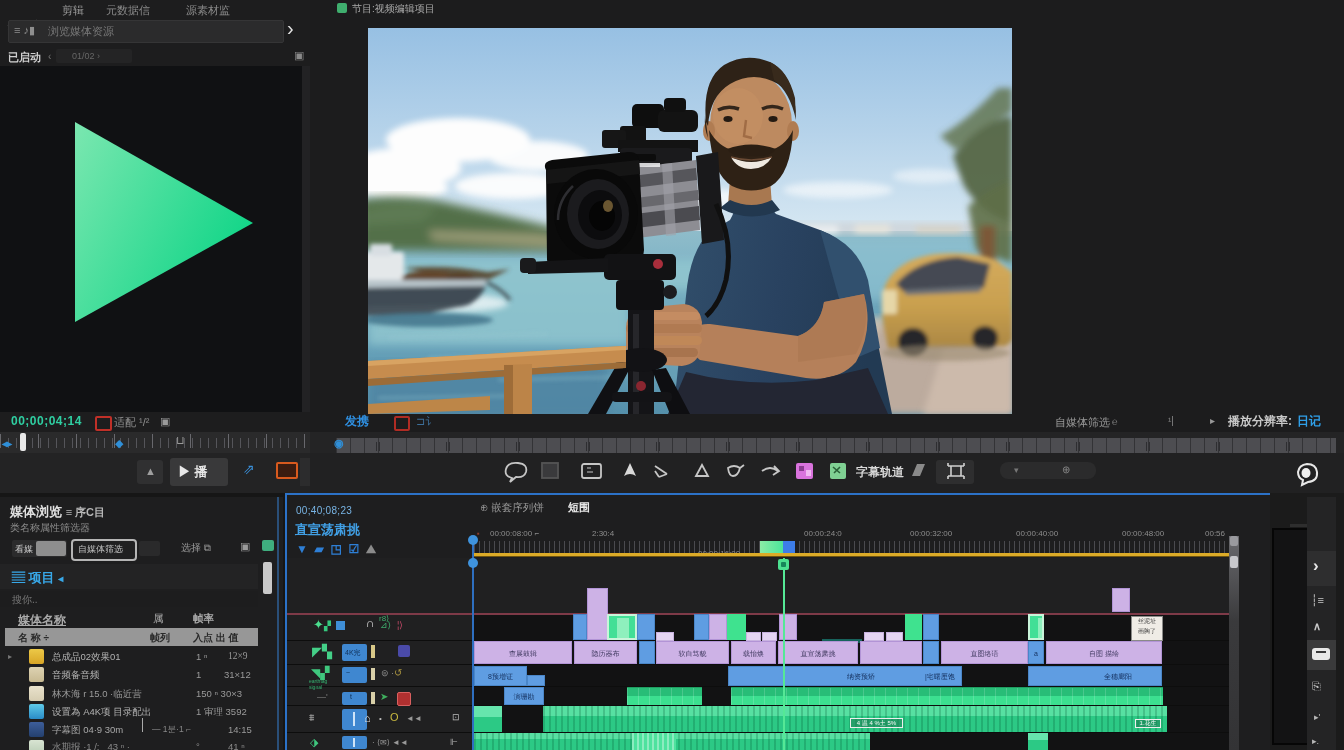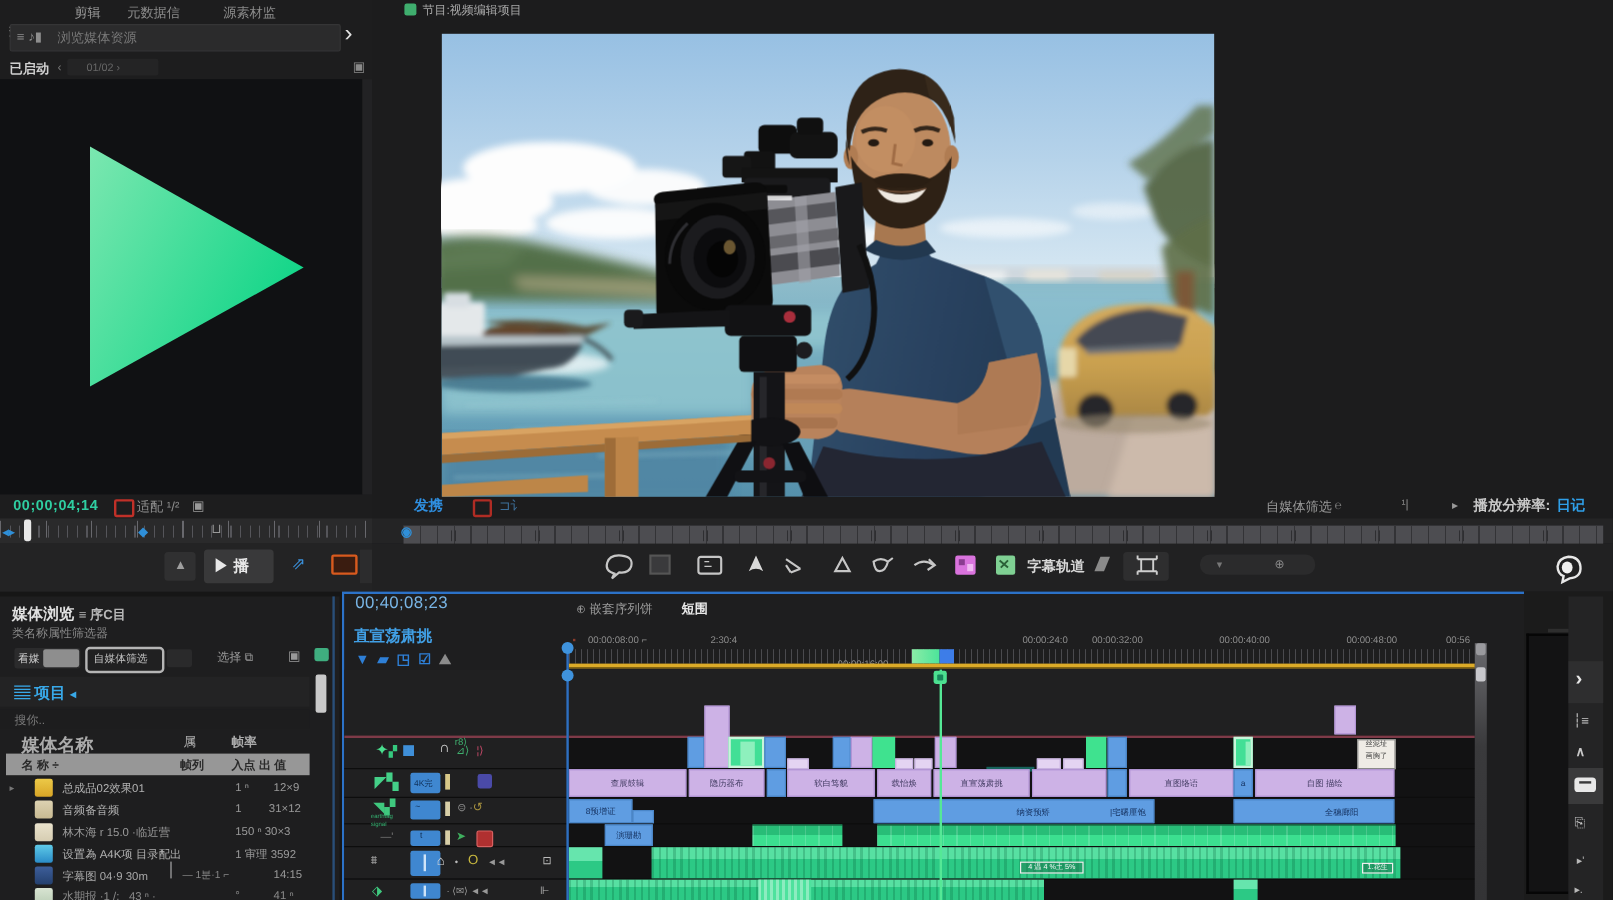--- a/index.html
+++ b/index.html
@@ -326,33 +326,33 @@
 <div class="tx" style="left:78px;top:543px;font-size:9px;color:#c0c0c0;">自媒体筛选</div>
 <div class="a" style="left:139px;top:541px;width:21px;height:15px;background:#2a2a2b;border-radius:2px;"></div>
 <div class="tx" style="left:181px;top:541px;font-size:10px;color:#9a9a9a;">选择  ⧉</div>
 <div class="tx" style="left:240px;top:540px;font-size:11px;color:#9a9a9a;">▣</div>
 <div class="a" style="left:262px;top:540px;width:12px;height:11px;background:#3fae7f;border-radius:2px;"></div>
 <div class="a" style="left:263px;top:562px;width:9px;height:32px;background:#c9c9c9;border-radius:2px;"></div>
 <div class="a" style="left:0px;top:564px;width:258px;height:25px;background:#232324;"></div>
 <div class="tx" style="left:12px;top:569px;font-size:13px;font-weight:bold;color:#38a8e8;">▤ 项目  <span style="font-size:10px;">◂</span></div>
 <div class="a" style="left:0px;top:591px;width:258px;height:16px;background:#1d1d1e;"></div>
 <div class="tx" style="left:12px;top:593px;font-size:10px;color:#787878;">搜你..</div>
-<div class="tx" style="left:18px;top:612px;font-size:15px;color:#ababab;font-weight:bold;">媒体名称</div>
+<div class="tx" style="left:18px;top:612px;font-size:12px;color:#ababab;font-weight:bold;text-decoration:underline;">媒体名称</div>
 <div class="tx" style="left:153px;top:612px;font-size:10.5px;color:#ababab;">属</div>
 <div class="tx" style="left:193px;top:612px;font-size:10.5px;color:#ababab;font-weight:bold;">帧率</div>
 <div class="a" style="left:5px;top:628px;width:253px;height:18px;background:#979797;"></div>
 <div class="tx" style="left:18px;top:631px;font-size:10px;color:#2a2a2a;font-weight:bold;">名 称 ÷</div>
 <div class="tx" style="left:150px;top:631px;font-size:10px;color:#2a2a2a;font-weight:bold;">帧列</div>
 <div class="tx" style="left:193px;top:631px;font-size:10px;color:#2a2a2a;font-weight:bold;">入点 出  值</div>
 
 <div class="tx" style="left:8px;top:652px;font-size:8px;color:#777;">▸</div>
 <div class="a" style="left:29px;top:649px;width:15px;height:15px;background:linear-gradient(#ecc948,#d8a526);border-radius:2px;"></div>
 <div class="tx" style="left:52px;top:651px;font-size:9.5px;color:#b2b2b2;">总成品02效果01</div>
 <div class="tx" style="left:196px;top:651px;font-size:9.5px;color:#9a9a9a;">1 ⁿ</div>
-<div class="tx" style="left:228px;top:651px;font-size:9.5px;color:#9a9a9a;">12×9</div>
+<div class="tx" style="left:228px;top:651px;font-size:9.5px;color:#9a9a9a;font-family:Liberation Serif, serif;">12×9</div>
 <div class="a" style="left:29px;top:667px;width:15px;height:15px;background:linear-gradient(#ddd2b2,#c8ba92);border-radius:2px;"></div>
 <div class="tx" style="left:52px;top:669px;font-size:9.5px;color:#b2b2b2;">音频备音频</div>
 <div class="tx" style="left:196px;top:669px;font-size:9.5px;color:#9a9a9a;">1</div>
 <div class="tx" style="left:224px;top:669px;font-size:9.5px;color:#9a9a9a;">31×12</div>
 <div class="a" style="left:29px;top:686px;width:15px;height:15px;background:linear-gradient(#e9e2cc,#d6cdb2);border-radius:2px;"></div>
 <div class="tx" style="left:52px;top:688px;font-size:9.5px;color:#9a9a9a;">林木海 r 15.0 ·临近营</div>
 <div class="tx" style="left:196px;top:688px;font-size:9.5px;color:#9a9a9a;">150 ⁿ 30×3</div>
 <div class="a" style="left:29px;top:704px;width:15px;height:15px;background:linear-gradient(#5ecae8,#2a8cc8);border-radius:2px;"></div>
 <div class="tx" style="left:52px;top:706px;font-size:9.5px;color:#b2b2b2;">设置為 A4K项 目录配出</div>
 <div class="tx" style="left:196px;top:706px;font-size:9.5px;color:#9a9a9a;">1 审理 3592</div>
@@ -366,32 +366,32 @@
 <div class="tx" style="left:228px;top:741px;font-size:9.5px;color:#8a8a8a;">41 ⁿ</div>
 
 <div class="a" style="left:142px;top:718px;width:1px;height:14px;background:#aaa;"></div>
 
 <div class="a" style="left:285px;top:493px;width:985px;height:2px;background:#2c72c8;"></div>
 <div class="a" style="left:285px;top:493px;width:2px;height:257px;background:#2c72c8;"></div>
 <div class="a" style="left:287px;top:495px;width:983px;height:255px;background:#1e1e1f;"></div>
 <div class="a" style="left:287px;top:558px;width:942px;height:192px;background:#202021;"></div>
 <div class="a" style="left:474px;top:613px;width:755px;height:137px;background:#121213;"></div>
 
-<div class="tx" style="left:296px;top:494px;font-size:14px;color:#78b4e4;letter-spacing:.3px;">00;40;08;23</div>
+<div class="tx" style="left:296px;top:505px;font-size:10px;color:#78b4e4;letter-spacing:.3px;">00;40;08;23</div>
 <div class="tx" style="left:295px;top:521px;font-size:13px;font-weight:bold;color:#41a0e6;">直宣荡肃挑</div>
 <div class="tx" style="left:296px;top:542px;font-size:12px;color:#2e7fd6;font-weight:bold;">▼&nbsp; ▰&nbsp; ◳&nbsp; ☑&nbsp; <span style="color:#8b8b8b;">⛰</span></div>
 <div class="tx" style="left:480px;top:501px;font-size:10.5px;color:#9a9a9a;">⊕ 嵌套序列饼</div>
 <div class="tx" style="left:568px;top:500px;font-size:11px;font-weight:bold;color:#e8e8e8;">短围</div>
 
 <div class="a" style="left:474px;top:541px;width:755px;height:12px;background:repeating-linear-gradient(90deg,#4a4a4e 0 1px,rgba(0,0,0,0) 1px 5px);"></div>
 <div class="tx" style="left:477px;top:529px;font-size:8px;color:#8a3c2c;">▪</div>
 <div class="tx" style="left:490px;top:529px;font-size:8px;color:#8d8d8d;">00:00:08:00  ⌐</div>
 <div class="tx" style="left:592px;top:529px;font-size:8px;color:#8d8d8d;">2:30:4</div>
 <div class="tx" style="left:698px;top:549px;font-size:8px;color:#8d8d8d;">00:00:16:00</div>
-<div class="tx" style="left:804px;top:529px;font-size:8px;color:#8d8d8d;margin-left:48px;">00:00:24:0</div>
+<div class="tx" style="left:804px;top:529px;font-size:8px;color:#8d8d8d;">00:00:24:0</div>
 <div class="tx" style="left:910px;top:529px;font-size:8px;color:#8d8d8d;text-align:right;">00:00:32:00</div>
 <div class="tx" style="left:1016px;top:529px;font-size:8px;color:#8d8d8d;">00:00:40:00</div>
 <div class="tx" style="left:1122px;top:529px;font-size:8px;color:#8d8d8d;">00:00:48:00</div>
 <div class="tx" style="left:1205px;top:529px;font-size:8px;color:#8d8d8d;">00:56</div>
 <div class="a" style="left:760px;top:541px;width:23px;height:12px;background:linear-gradient(90deg,#8beca6,#4ce49a);"></div>
 <div class="a" style="left:783px;top:541px;width:12px;height:12px;background:#3d7de8;"></div>
 
 <div class="a" style="left:474px;top:553px;width:755px;height:3px;background:#dcab28;border-bottom:1px solid #6d5310;"></div>
 
 <div class="a" style="left:287px;top:613px;width:942px;height:2px;background:#7e3a48;"></div>

